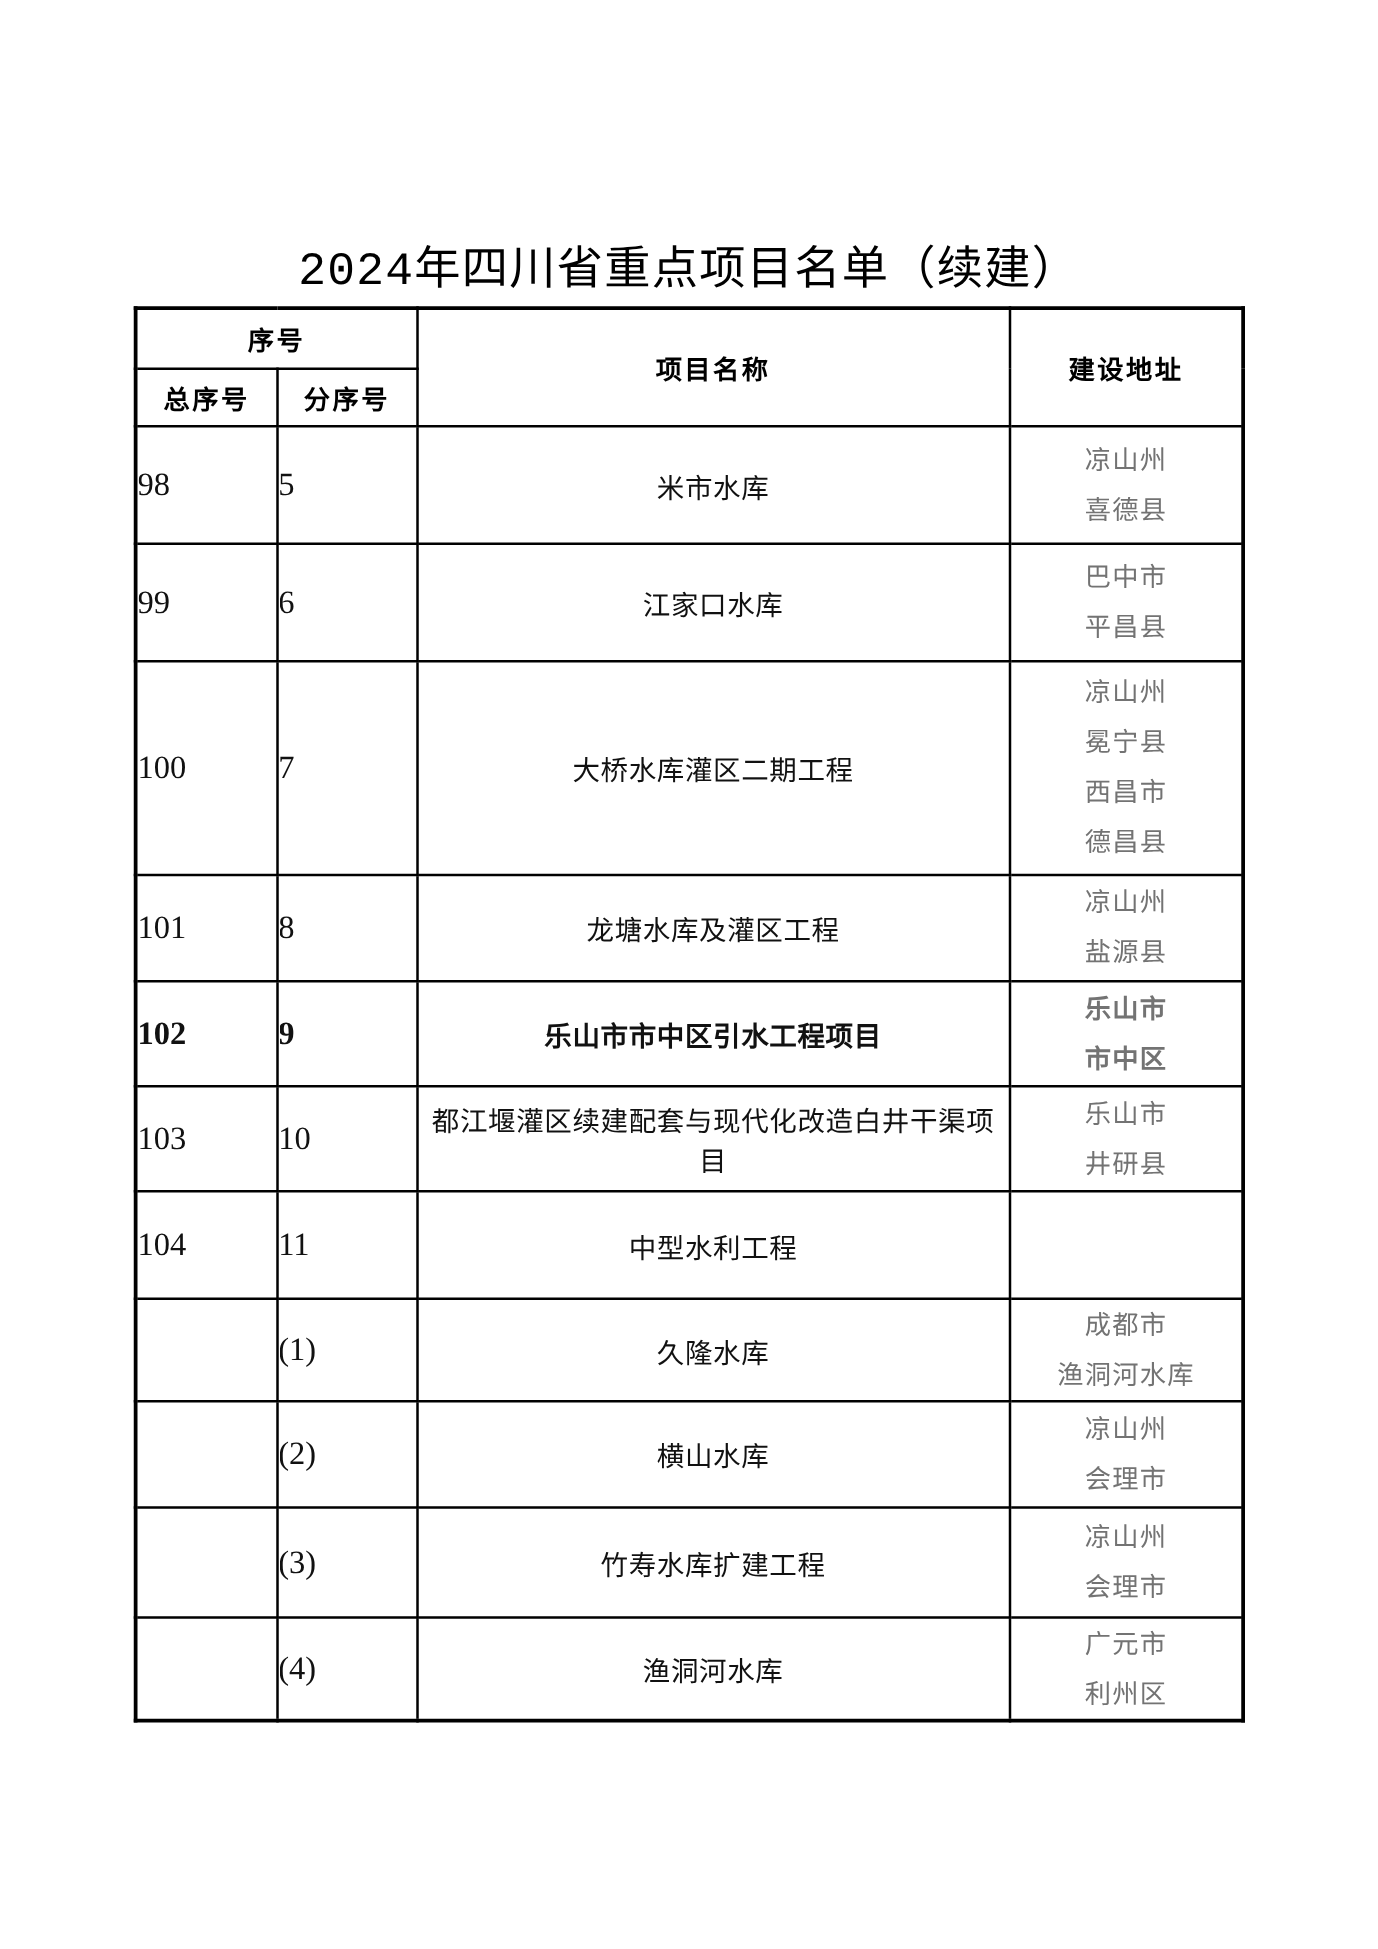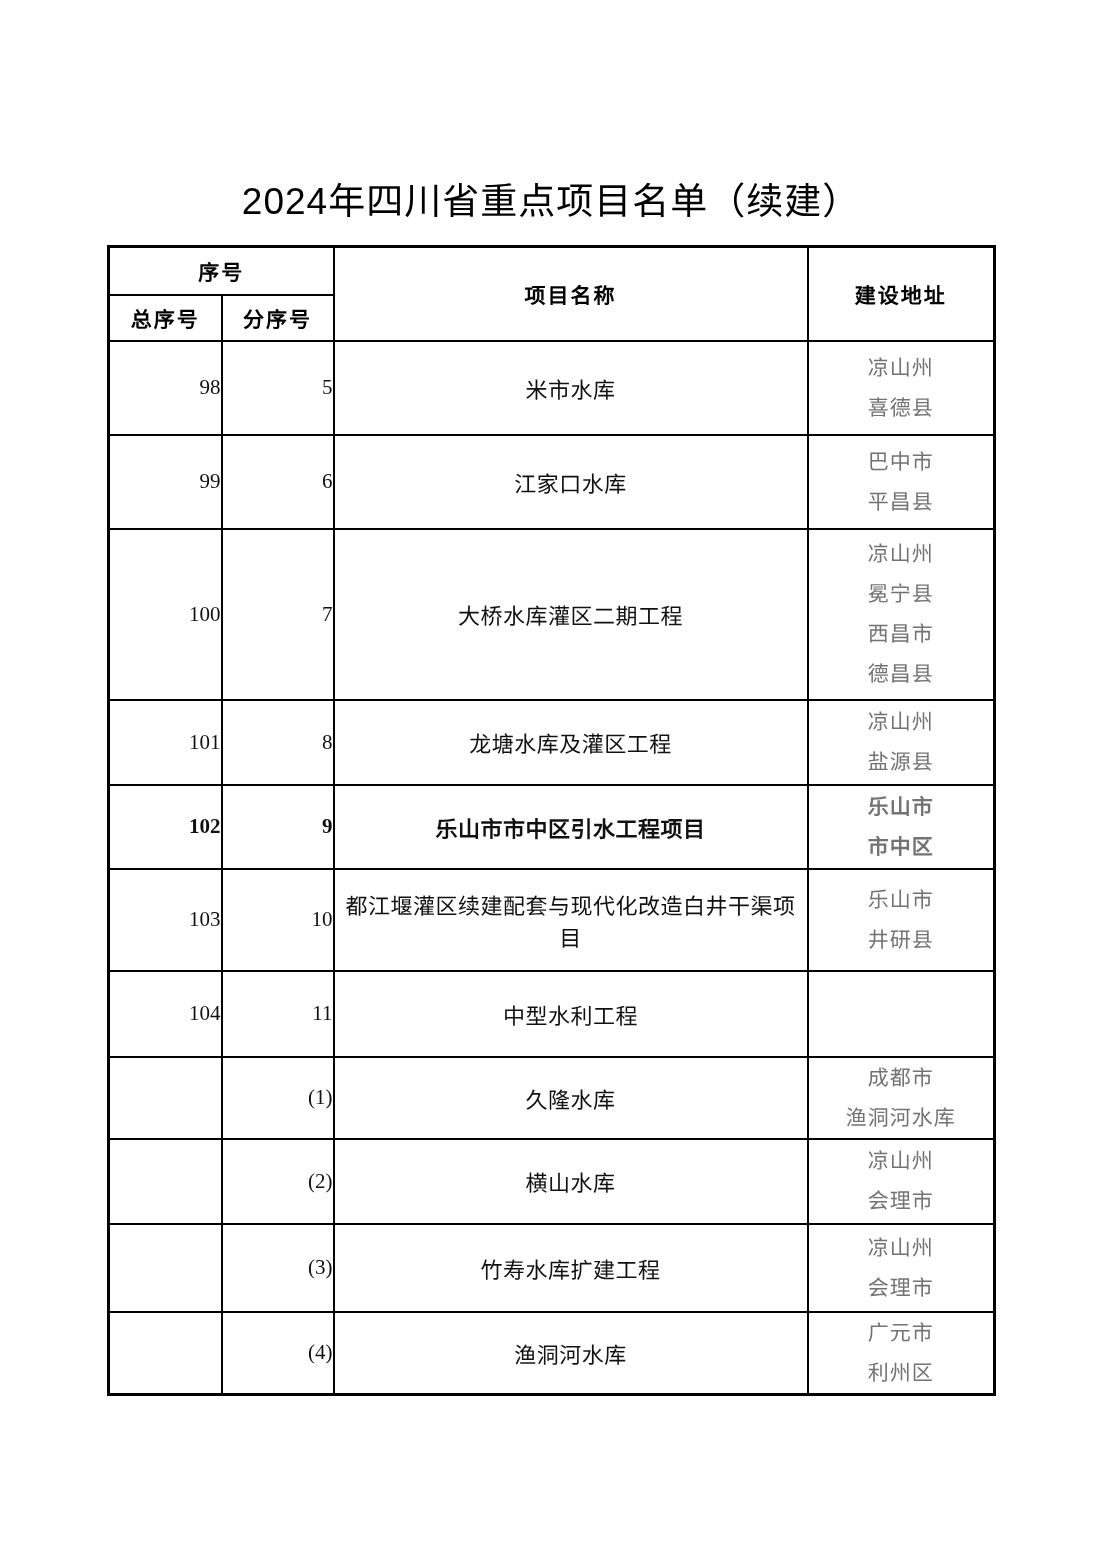--- a/index.html
+++ b/index.html
@@ -11,29 +11,29 @@
     position: relative;
     width: 1102px;
     height: 1559px;
     background: #ffffff;
     font-family: "Liberation Serif", "DejaVu Serif", serif;
     color: #111111;
     overflow: hidden;
   }
   .doc-title {
     position: absolute;
-    top: 171px;
+    top: 184px;
     left: 0;
     width: 1102px;
     text-align: center;
     font-size: 37px;
     font-weight: 500;
     letter-spacing: 1px;
     color: #000000;
-    font-family: Liberation Sans, sans-serif;
+    font-family: Liberation Mono, monospace;
     white-space: nowrap;
   }
   table.project-table {
     position: absolute;
     top: 245px;
     left: 107px;
     width: 886px;
     border-collapse: collapse;
     table-layout: fixed;
     border: 3px solid #000000;
@@ -49,23 +49,24 @@
     font-family: "Liberation Sans", "DejaVu Sans", sans-serif;
     font-weight: 700;
     font-size: 21px;
     color: #000000;
     text-align: center;
     letter-spacing: 2px;
   }
   tr.hdr-row-1 { height: 48px; }
   tr.hdr-row-2 { height: 46px; }
   td.cell-num {
-    text-align: right;
-    font-size: 21px;
+    text-align: left;
+    font-size: 26px;
     color: #111111;
+    border-radius: 28px;
   }
   td.cell-name {
     text-align: center;
     font-size: 22px;
     color: #111111;
     padding-left: 7px;
     letter-spacing: 0.5px;
   }
   td.cell-addr {
     text-align: center;
@@ -153,21 +154,21 @@
         </tr>
         <tr style="height: 84px; font-weight: bold;">
           <td class="cell-num">102</td>
           <td class="cell-num">9</td>
           <td class="cell-name">乐山市市中区引水工程项目</td>
           <td class="cell-addr">
             <span class="addr-line">乐山市</span>
             <span class="addr-line">市中区</span>
           </td>
         </tr>
-        <tr style="height: 102px; padding-left: 38px;">
+        <tr style="height: 84px; padding-left: 38px;">
           <td class="cell-num">103</td>
           <td class="cell-num">10</td>
           <td class="cell-name">都江堰灌区续建配套与现代化改造白井干渠项目</td>
           <td class="cell-addr">
             <span class="addr-line">乐山市</span>
             <span class="addr-line">井研县</span>
           </td>
         </tr>
         <tr style="height: 86px;">
           <td class="cell-num">104</td>

